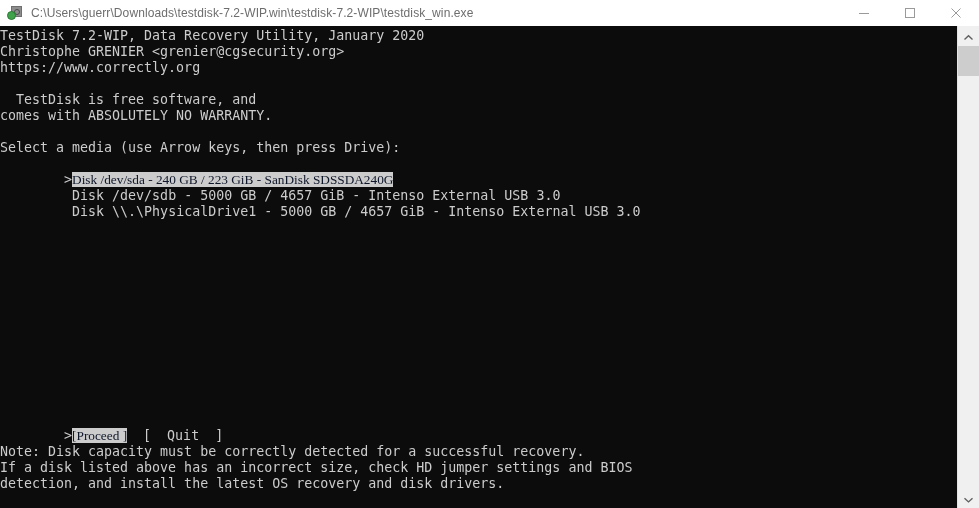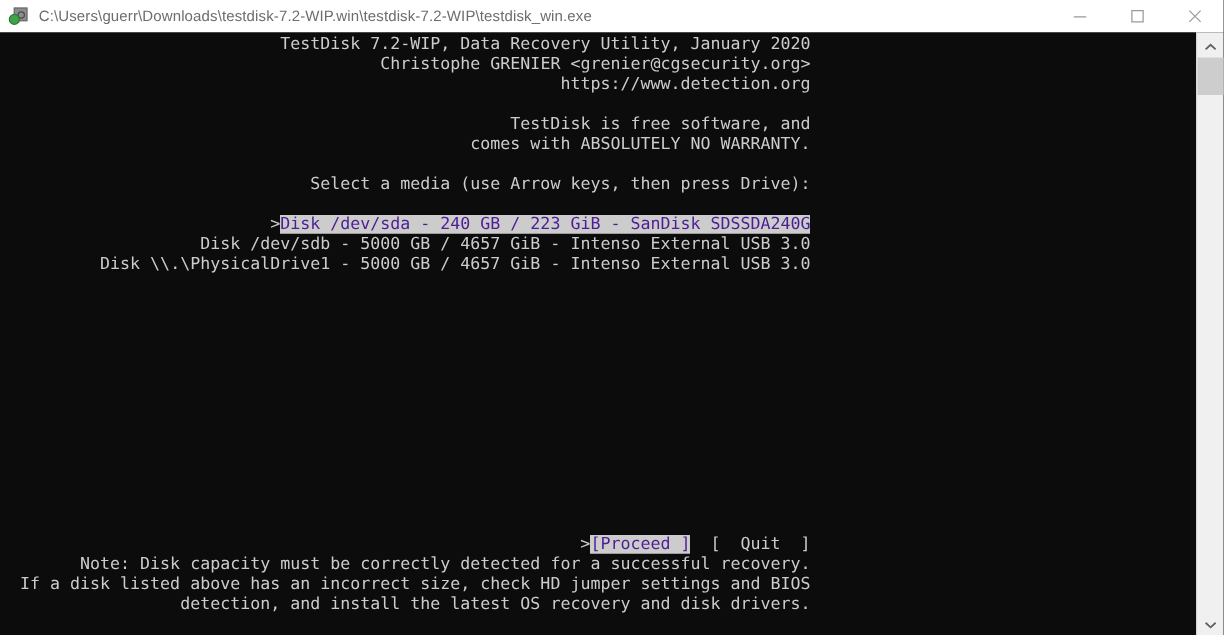--- a/index.html
+++ b/index.html
@@ -98,37 +98,37 @@
     top: 26px;
     width: 957px;
     height: 482px;
     background: #0c0c0c;
     overflow: hidden;
   }
   #screen {
     position: absolute;
     left: 0;
     top: 0;
-    padding: 2px 0 0 8px;
-    text-align: right;
+    padding: 2px 0 0 0;
   }
   .row {
     height: 16px;
     line-height: 16px;
     font-family: "DejaVu Sans Mono", monospace;
     font-size: 13.3px;
     color: #cccccc;
     white-space: pre;
     letter-spacing: 0px;
   }
   .row.blank { color: transparent; }
   .seg { white-space: pre; }
   .inv {
     background: #cccccc;
-    color: #4c1d95;
+    color: #0f172a;
+    font-family: Liberation Serif, serif;
   }
 
   
   #scrollbar {
     position: absolute;
     right: 0;
     top: 26px;
     width: 22px;
     height: 482px;
     background: #f0f0f0;
@@ -196,21 +196,21 @@
         </span>
       </div>
     </div>
   </div>
 
   <div id="console">
     <div id="screen">
 
       <div class="row">TestDisk 7.2-WIP, Data Recovery Utility, January 2020</div>
       <div class="row">Christophe GRENIER &lt;grenier@cgsecurity.org&gt;</div>
-      <div class="row">https://www.detection.org</div>
+      <div class="row">https://www.correctly.org</div>
       <div class="row blank">&nbsp;</div>
       <div class="row">  TestDisk is free software, and</div>
       <div class="row">comes with ABSOLUTELY NO WARRANTY.</div>
       <div class="row blank">&nbsp;</div>
       <div class="row">Select a media (use Arrow keys, then press Drive):</div>
 
       <div class="row">
         <span class="seg">&gt;</span><span class="seg inv">Disk /dev/sda - 240 GB / 223 GiB - SanDisk SDSSDA240G</span>
       </div>
       <div class="row">

